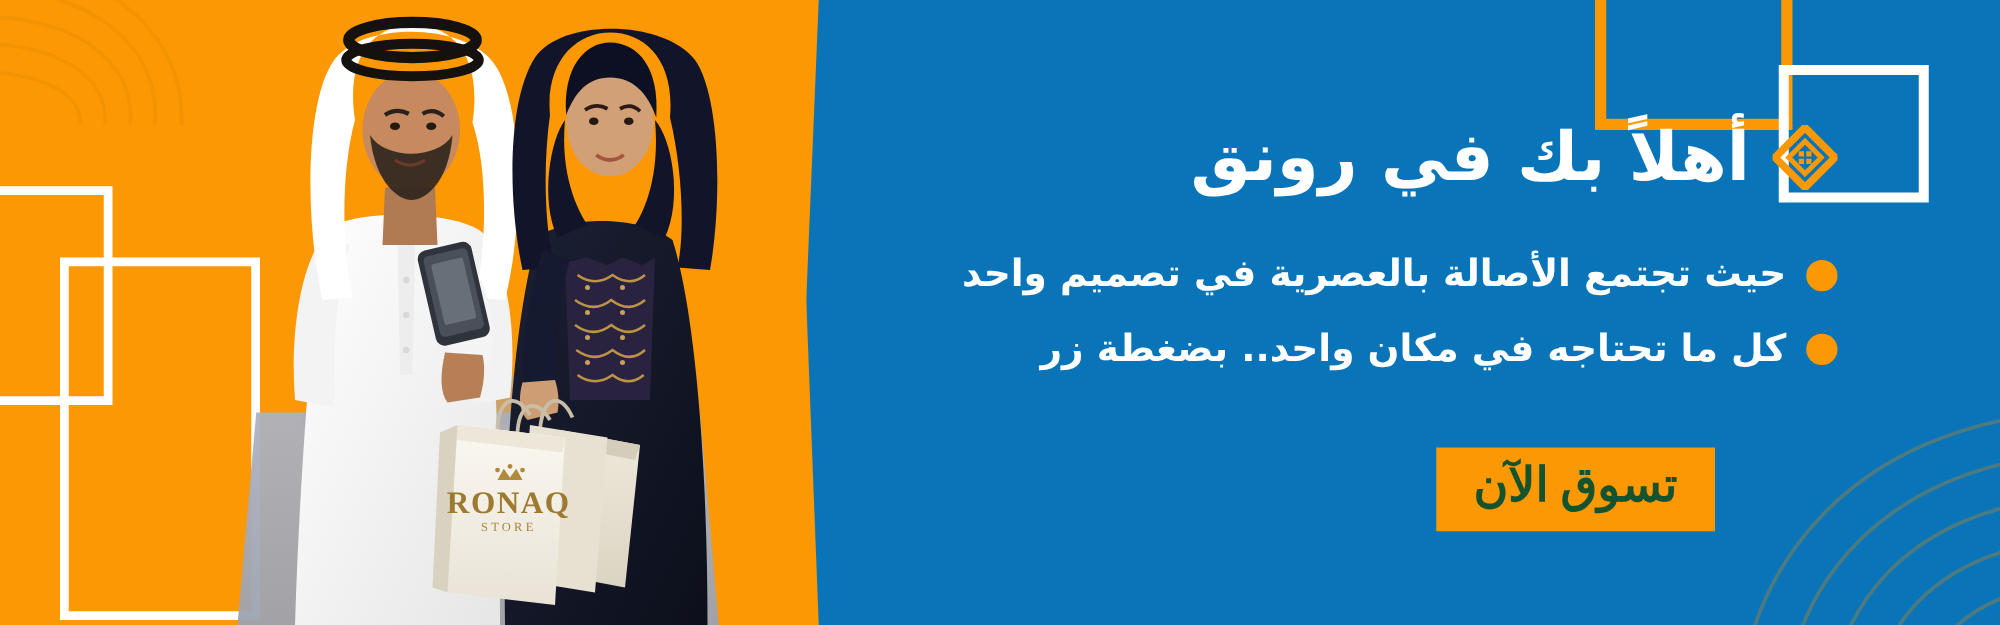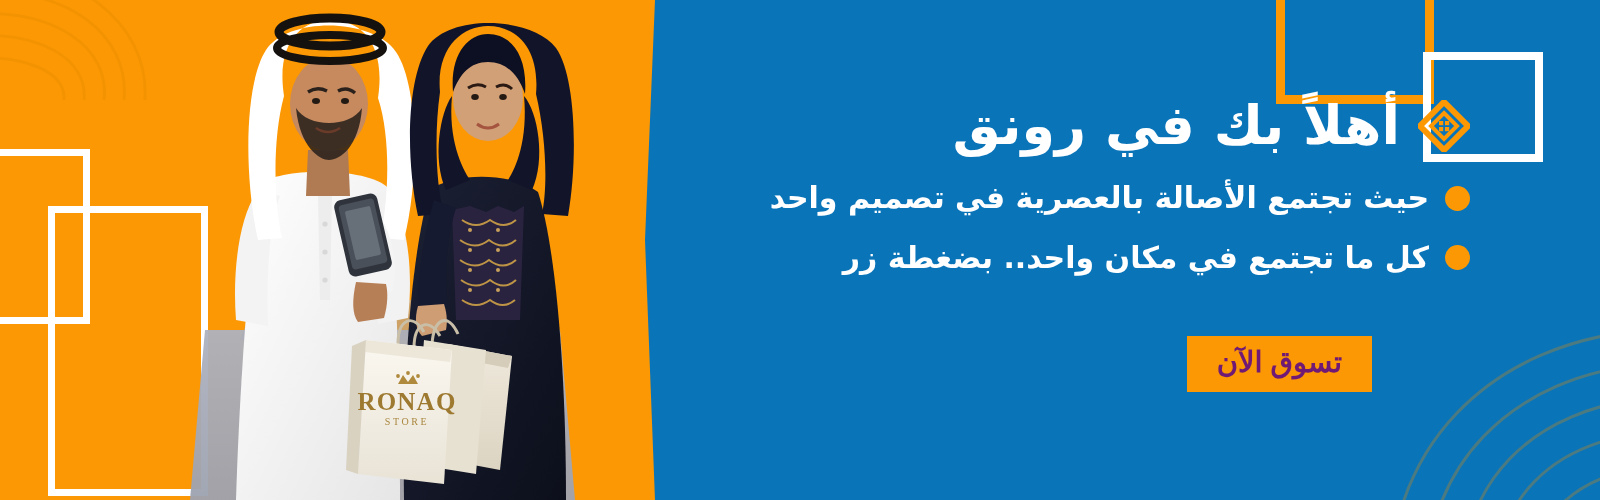--- a/index.html
+++ b/index.html
@@ -85,21 +85,21 @@
     letter-spacing: 0px;
   }
   #brand-diamond { flex: 0 0 auto; width: 52px; height: 52px; }
 
   .bullet-row {
     display: flex;
     align-items: center;
     gap: 16px;
     white-space: nowrap;
   }
-  #bullet-1 { margin-top: 24px; }
+  #bullet-1 { margin-top: 46px; }
   #bullet-2 { margin-top: 22px; }
   .bullet-dot {
     flex: 0 0 auto;
     width: 25px; height: 25px;
     border-radius: 50%;
     background: #FC9803;
   }
   .bullet-text {
     color: #FFFFFF;
     font-size: 30px;
@@ -108,27 +108,27 @@
   }
 
   #cta-wrap {
     margin-top: 60px;
     display: flex;
     justify-content: flex-start;
     padding-right: 98px;
   }
   #cta-button {
     background: #FC9803;
-    color: #701a75;
-    font-size: 29px;
+    color: #14532d;
+    font-size: 38px;
     font-weight: bold;
     border: none;
     padding: 8px 30px 11px 30px;
     cursor: pointer;
-    font-family: Liberation Sans, sans-serif;
+    font-family: Liberation Serif, serif;
     line-height: 1.25;
     white-space: nowrap;
   }
 
   
   #swirl-right {
     position: absolute;
     right: -60px; bottom: -120px;
     width: 320px; height: 300px;
     z-index: 5;
@@ -326,21 +326,21 @@
       <div id="headline">أهلاً بك في رونق</div>
     </div>
 
     <div class="bullet-row" id="bullet-1">
       <span class="bullet-dot"></span>
       <span class="bullet-text">حيث تجتمع الأصالة بالعصرية في تصميم واحد</span>
     </div>
 
     <div class="bullet-row" id="bullet-2">
       <span class="bullet-dot"></span>
-      <span class="bullet-text">كل ما تجتمع في مكان واحد.. بضغطة زر</span>
+      <span class="bullet-text">كل ما تحتاجه في مكان واحد.. بضغطة زر</span>
     </div>
 
     <div id="cta-wrap">
       <button id="cta-button">تسوق الآن</button>
     </div>
 
   </div>
 
 </div>
 

